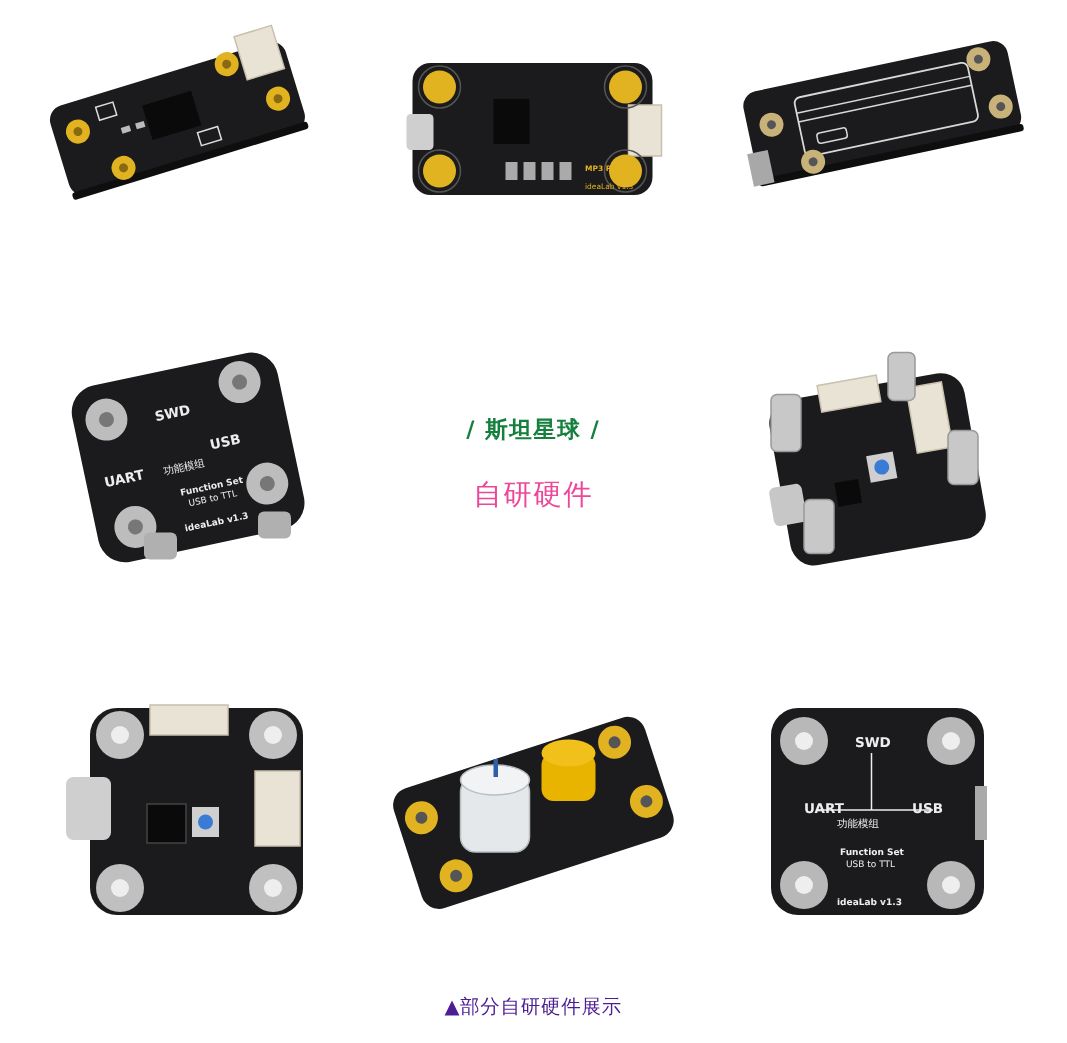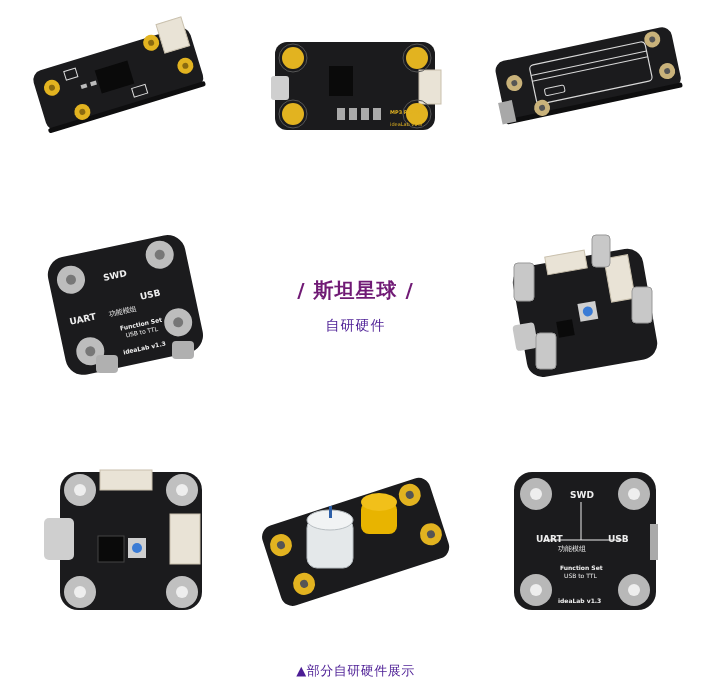--- a/index.html
+++ b/index.html
@@ -1,21 +1,21 @@
 <!DOCTYPE html>
 <html><head>
 <meta charset="utf-8">
 <style>
   html, body { margin:0; padding:0; background:#ffffff; }
   body { width:711px; height:695px; position:relative; overflow:hidden; font-family:"DejaVu Sans", sans-serif; }
   .cell { position:absolute; width:237px; height:210px; }
   .board-svg { position:absolute; left:0; top:0; width:237px; height:210px; }
   .center-block { position:absolute; left:237px; top:215px; width:237px; height:210px; text-align:center; }
-  .title { position:absolute; top:62px; left:0; width:100%; font-size:20px; font-weight:bold; color:#701a75; letter-spacing:1px; }
-  .subtitle { position:absolute; top:102px; left:0; width:100%; font-size:14px; color:#4c1d95; letter-spacing:1px; }
+  .title { position:absolute; top:62px; left:0; width:100%; font-size:15px; font-weight:bold; color:#15803d; letter-spacing:1px; }
+  .subtitle { position:absolute; top:102px; left:0; width:100%; font-size:19px; color:#ec4899; letter-spacing:1px; }
   .caption { position:absolute; top:662px; left:0; width:711px; text-align:center; font-size:13px; color:#4c1d95; letter-spacing:0.5px; }
 </style>
 </head>
 <body>
 
 <div class="cell" style="left:0;top:0;">
   <svg class="board-svg" viewBox="0 0 237 210">
     <g transform="translate(118,78) rotate(-17)">
       <rect x="-82" y="-30" width="164" height="62" rx="10" fill="#1b1b1d"></rect>
       <rect x="-82" y="28" width="164" height="5" rx="2" fill="#0e0e0f"></rect>

